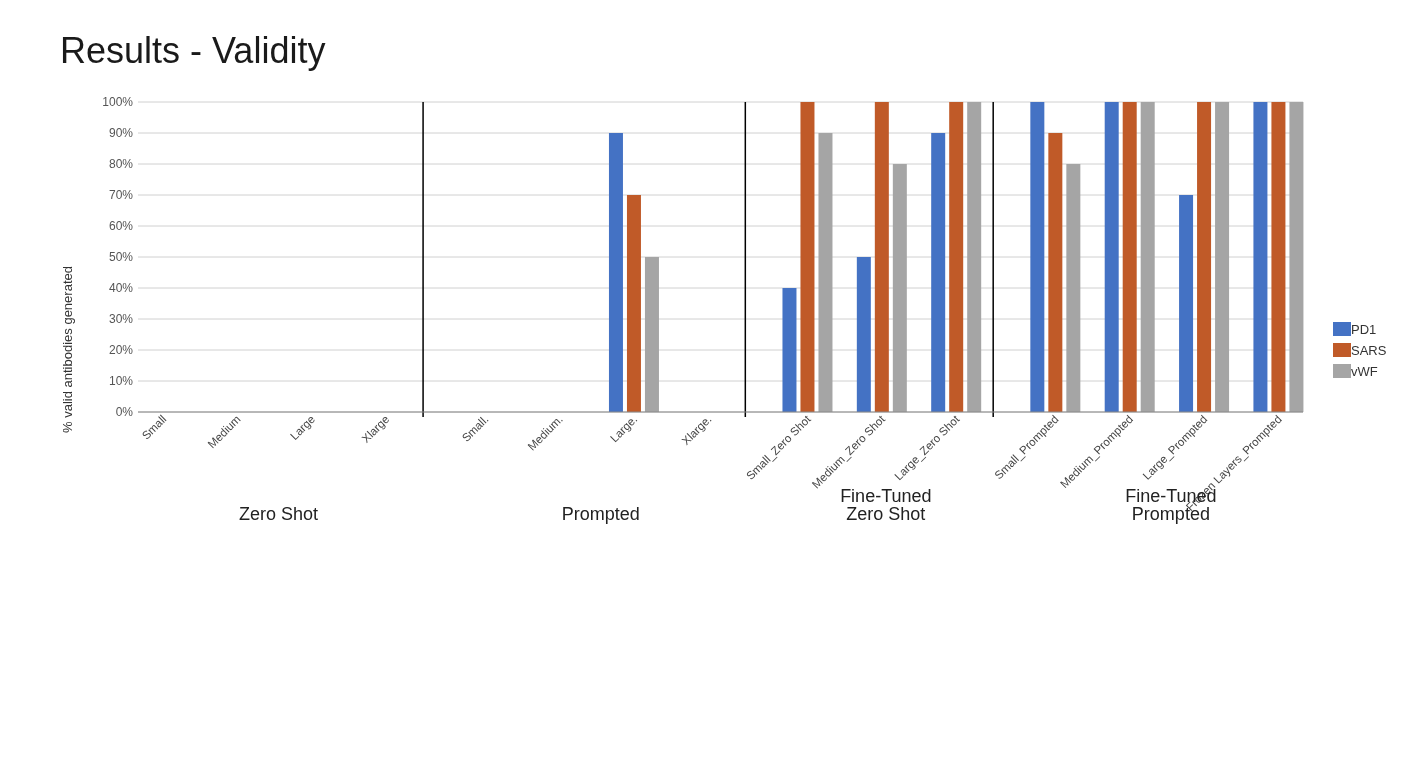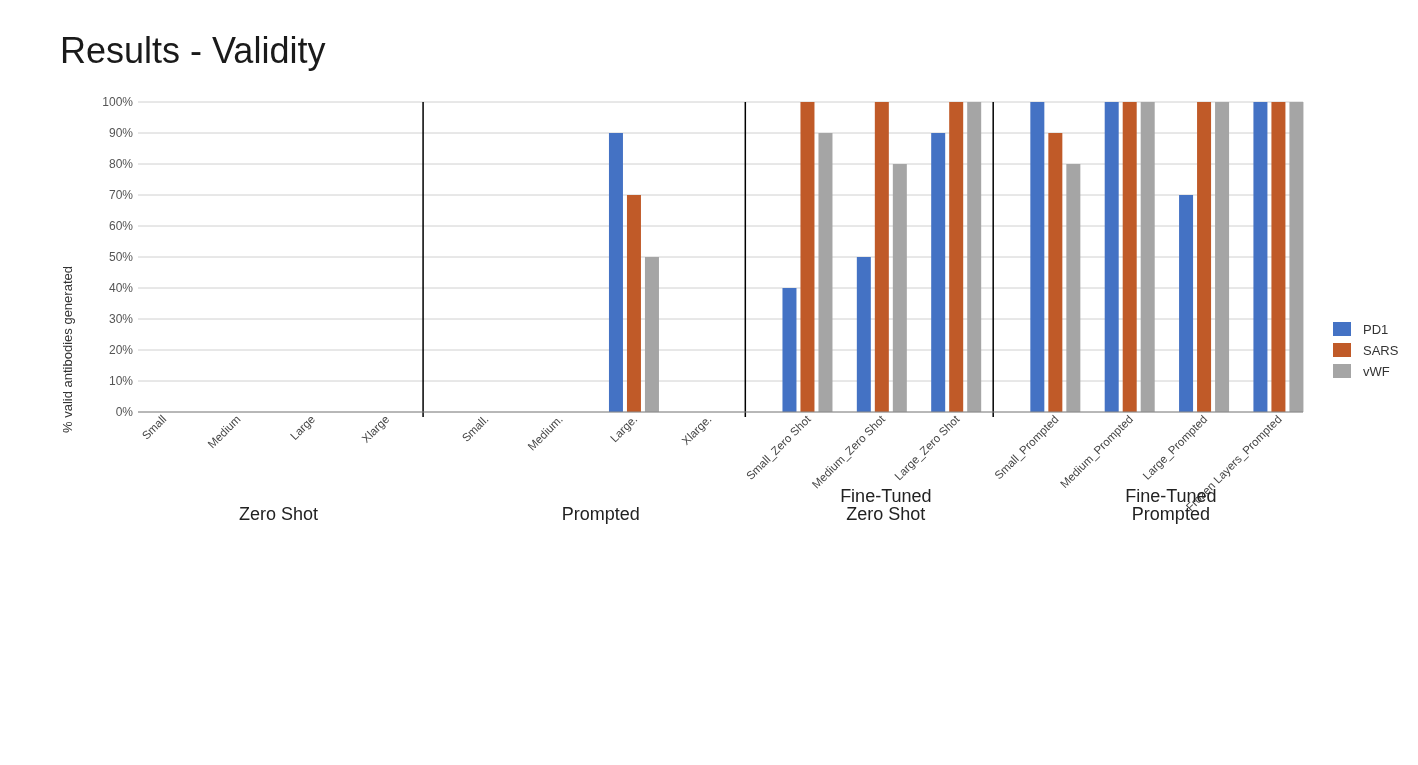--- a/index.html
+++ b/index.html
@@ -61,21 +61,21 @@
     .legend {
       display: flex;
       flex-direction: column;
       justify-content: center;
       margin-left: 20px;
       gap: 6px;
       padding-right: 20px;
     }
     .legend-item {
       display: flex;
-      gap: 12px;
+      gap: 0;
       font-size: 13px;
       color: #333;
     }
     .legend-color {
       width: 18px;
       height: 14px;
       display: inline-block;
     }
   </style>
 </head>

